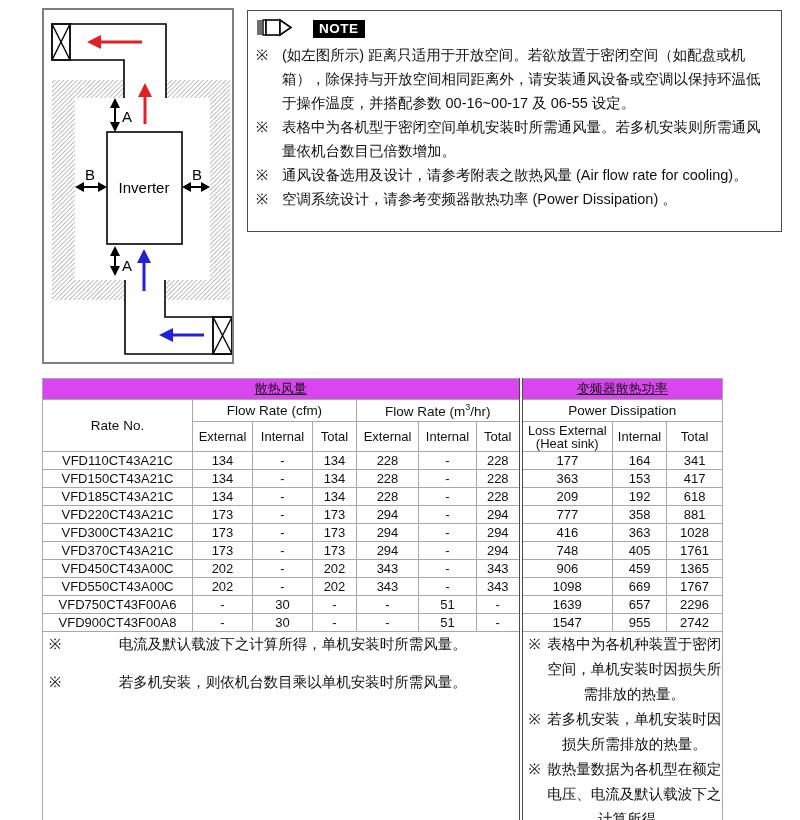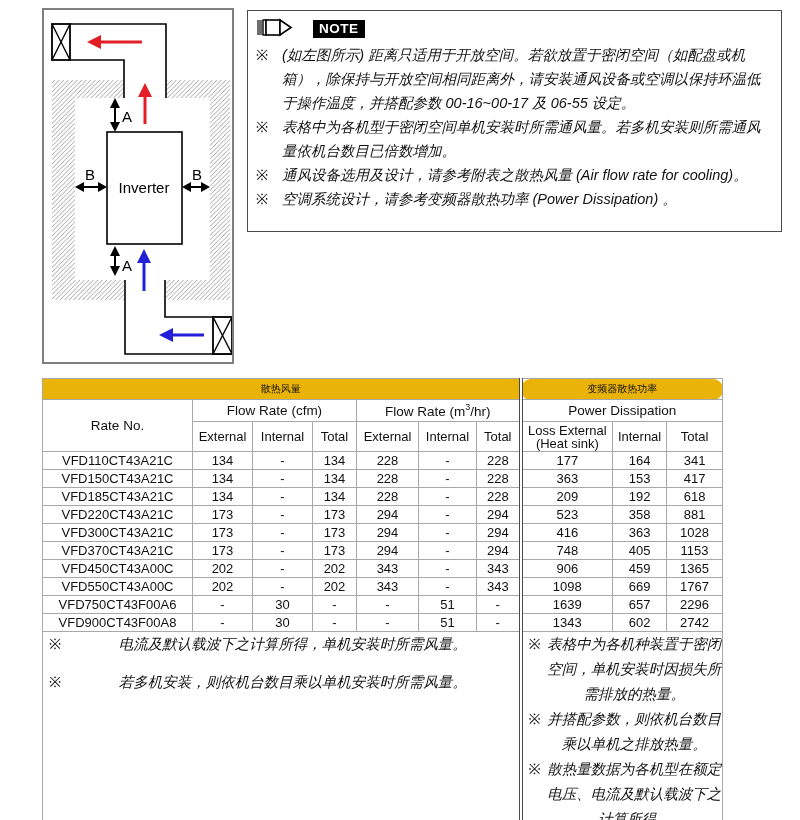--- a/index.html
+++ b/index.html
@@ -28,36 +28,36 @@
     border:1px solid #4a4a4a;box-sizing:border-box;padding:5px 8px 0 8px;overflow:hidden;
   }
   .note-title-row{display:flex;align-items:flex-end;gap:15px;height:22px;}
   .note-badge{
     background:#000;color:#fff;font-weight:bold;font-size:13.5px;
     padding:1px 6px 2px 6px;letter-spacing:.5px;line-height:15px;
   }
   ul.note-list{list-style:none;margin:5px 0 0 0;padding:0;}
   ul.note-list li{display:flex;font-size:14.5px;line-height:24px;}
   .marker{width:26px;flex:none;}
-  .ntext{flex:1;font-style:italic;}
+  .ntext{flex:1;}
   
   .bottom{position:absolute;left:42px;top:378px;width:680px;}
   table.cool{
     border-collapse:collapse;table-layout:fixed;width:680px;
     font-size:13px;border:1px solid #808080;
   }
   table.cool th,table.cool td{
     border:1px solid #a8a8a8;text-align:center;padding:0;overflow:hidden;
     font-weight:normal;
   }
-  tr.r1 th{height:20px;background:#eab308;font-size:10px;}
+  tr.r1 th{height:20px;background:#d946ef;font-size:13px;text-decoration:underline;}
   tr.r2 th{height:21px;font-size:13.5px;}
   tr.r3 th{height:29px;line-height:13px;font-size:13px;}
   tbody.data td{height:17px;font-size:13px;}
-  .thick{border-left:4px double #4a4a4a !important;border-radius:10px;}
+  .thick{border-left:4px double #4a4a4a !important;}
   sup{font-size:9px;}
   tfoot td{
     vertical-align:top;text-align:left;height:194px;padding:7px 4px 0 6px;
   }
   ul.fnotes{list-style:none;margin:0;padding:0;}
   ul.fnotes li{display:flex;font-size:14.5px;line-height:25px;}
   ul.fnotes .marker{width:24px;}
   ul.fnotes.fleft li{margin-bottom:13px;}
 </style>
 </head>
@@ -255,21 +255,21 @@
           <td>618</td>
         </tr>
         <tr>
           <td>VFD220CT43A21C</td>
           <td>173</td>
           <td>-</td>
           <td>173</td>
           <td>294</td>
           <td>-</td>
           <td>294</td>
-          <td class="thick">523</td>
+          <td class="thick">777</td>
           <td>358</td>
           <td>881</td>
         </tr>
         <tr>
           <td>VFD300CT43A21C</td>
           <td>173</td>
           <td>-</td>
           <td>173</td>
           <td>294</td>
           <td>-</td>
@@ -281,21 +281,21 @@
         <tr>
           <td>VFD370CT43A21C</td>
           <td>173</td>
           <td>-</td>
           <td>173</td>
           <td>294</td>
           <td>-</td>
           <td>294</td>
           <td class="thick">748</td>
           <td>405</td>
-          <td>1153</td>
+          <td>1761</td>
         </tr>
         <tr>
           <td>VFD450CT43A00C</td>
           <td>202</td>
           <td>-</td>
           <td>202</td>
           <td>343</td>
           <td>-</td>
           <td>343</td>
           <td class="thick">906</td>
@@ -327,22 +327,22 @@
           <td>2296</td>
         </tr>
         <tr>
           <td>VFD900CT43F00A8</td>
           <td>-</td>
           <td>30</td>
           <td>-</td>
           <td>-</td>
           <td>51</td>
           <td>-</td>
-          <td class="thick">1343</td>
-          <td>602</td>
+          <td class="thick">1547</td>
+          <td>955</td>
           <td>2742</td>
         </tr>
       </tbody>
     <tfoot>
       <tr>
         <td colspan="7">
           <ul class="fnotes fleft">
               <li>
                 <span class="marker">※</span>
                 <span class="ntext">电流及默认载波下之计算所得，单机安装时所需风量。</span>
@@ -354,21 +354,21 @@
             </ul>
         </td>
         <td colspan="3" class="thick">
           <ul class="fnotes fright">
               <li>
                 <span class="marker">※</span>
                 <span class="ntext">表格中为各机种装置于密闭空间，单机安装时因损失所需排放的热量。</span>
               </li>
               <li>
                 <span class="marker">※</span>
-                <span class="ntext">并搭配参数，则依机台数目乘以单机之排放热量。</span>
+                <span class="ntext">若多机安装，单机安装时因损失所需排放的热量。</span>
               </li>
               <li>
                 <span class="marker">※</span>
                 <span class="ntext">散热量数据为各机型在额定电压、电流及默认载波下之计算所得。</span>
               </li>
             </ul>
         </td>
       </tr>
     </tfoot>
   </table>

